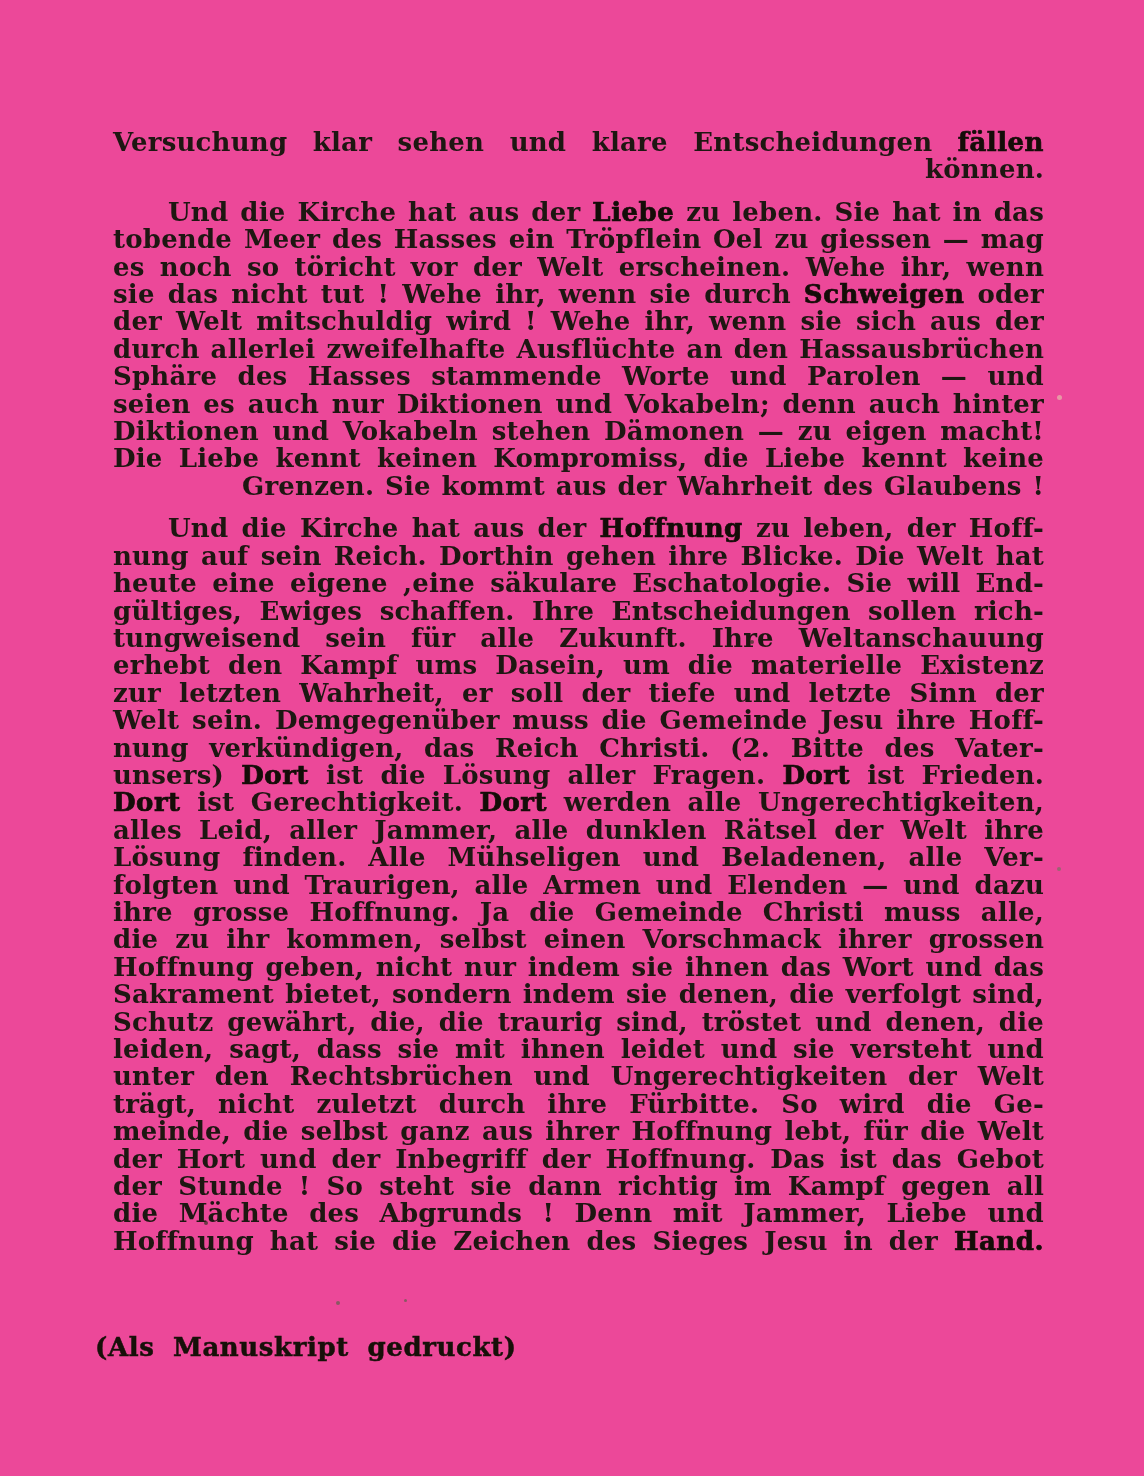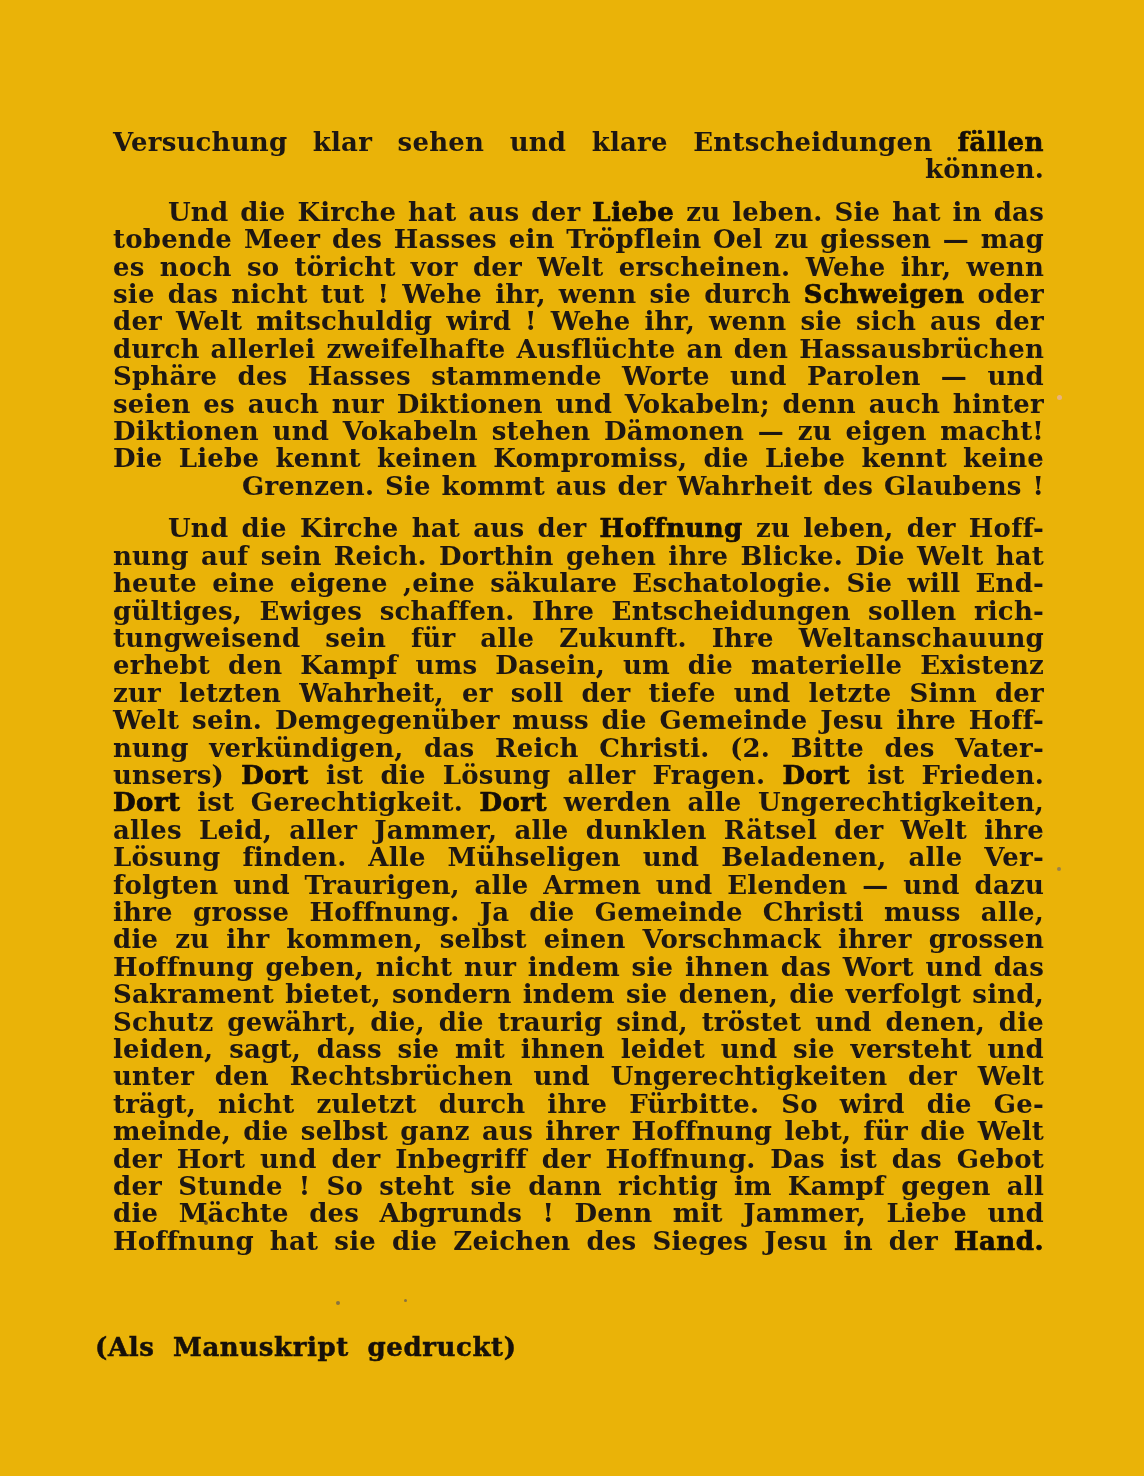--- a/index.html
+++ b/index.html
@@ -3,21 +3,21 @@
 <meta charset="utf-8">
 <title>Document</title>
 <style>
   html,body{margin:0;padding:0;}
   body{
     width:1144px;height:1476px;
     background:#f8f7f4;
     overflow:hidden;
     font-family:"DejaVu Serif","Liberation Serif",serif;
   }
-  .page{position:relative;width:1144px;height:1476px;background:#eab308;}
+  .page{position:relative;width:1144px;height:1476px;background:#ec4899;}
   .textblock{
     position:absolute;left:113px;top:129px;width:931px;
     font-size:26px;line-height:27.4px;font-weight:bold;
     color:#1e1712;
     letter-spacing:0.2px;word-spacing:1.5px;
   }
   .paragraph{margin:0;}
   .paragraph + .paragraph{margin-top:15px;}
   .line{min-height:27.4px;}
   .line.justify{text-align:justify;text-align-last:justify;}

